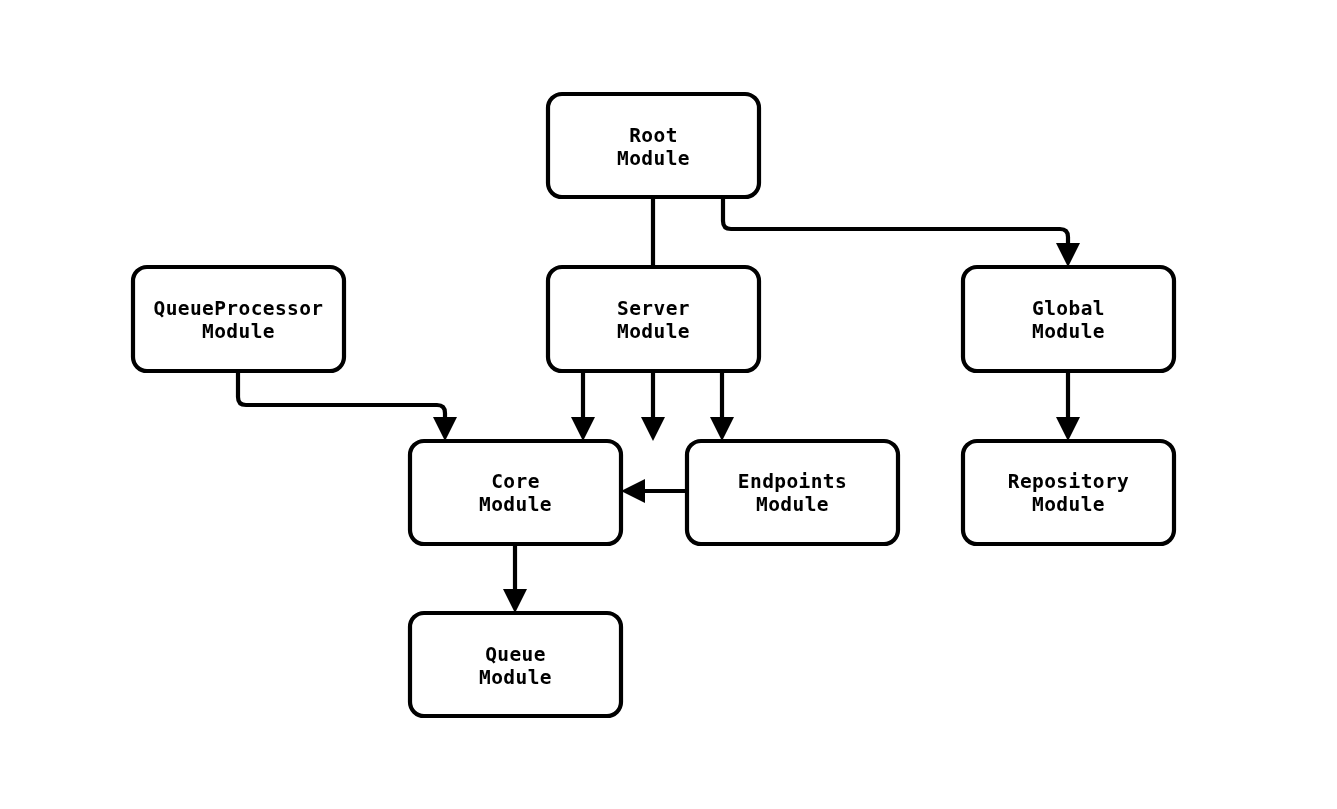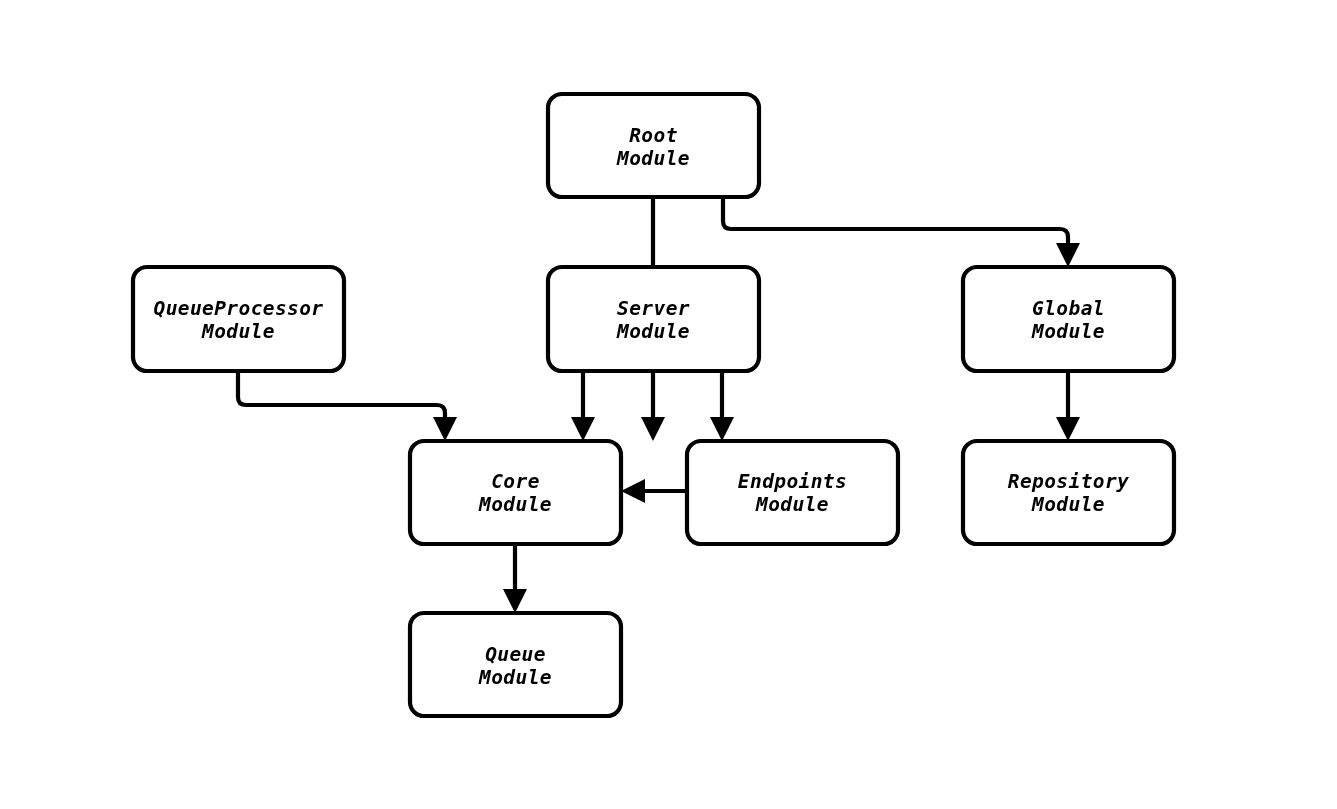--- a/index.html
+++ b/index.html
@@ -7,21 +7,20 @@
     padding: 0;
     background: #ffffff;
   }
   #canvas {
     position: relative;
     width: 1337px;
     height: 809px;
     background: #ffffff;
     overflow: hidden;
     font-family: "DejaVu Sans Mono", "Liberation Mono", monospace;
-    font-style: italic;
   }
   #diagram-svg {
     position: absolute;
     top: 0;
     left: 0;
     width: 1337px;
     height: 809px;
   }
   .node-box {
     fill: #ffffff;

